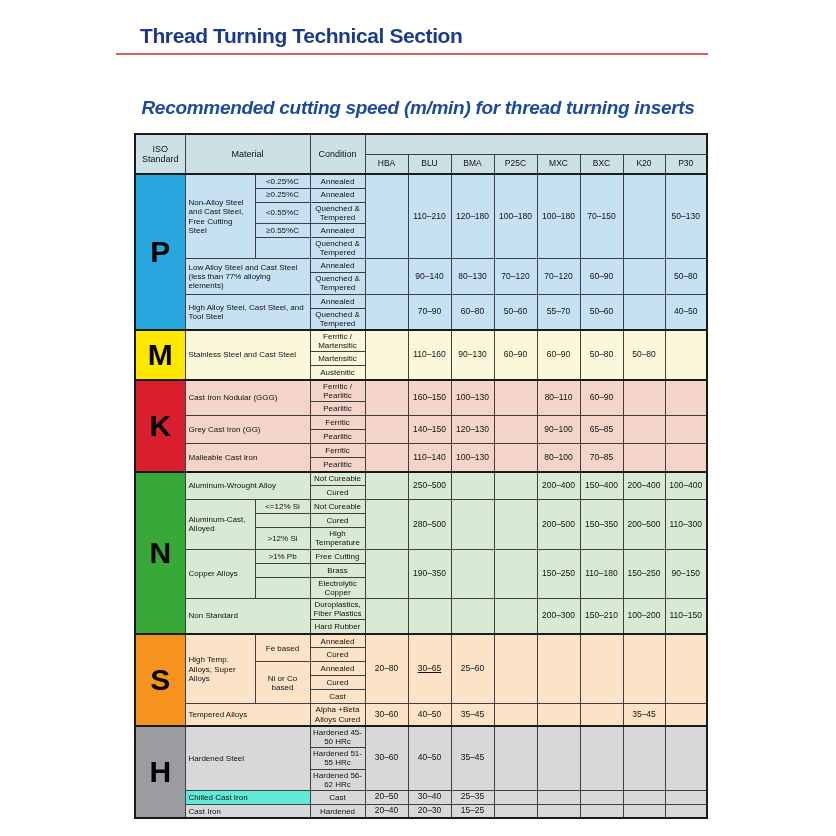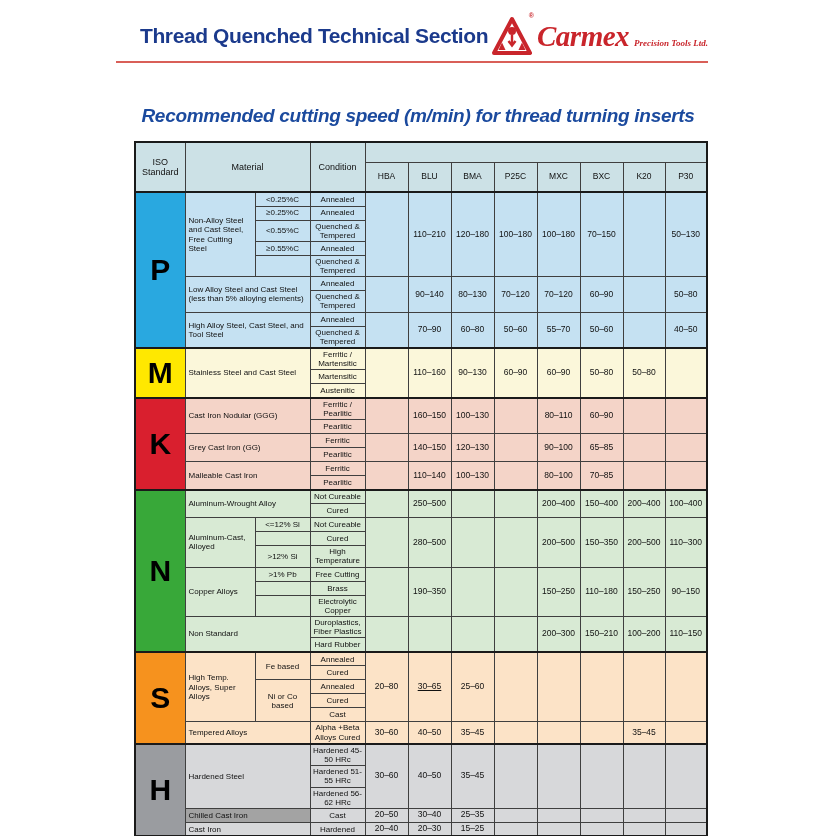--- a/index.html
+++ b/index.html
@@ -14,51 +14,35 @@
   .logo-name{font-family:"Liberation Serif",serif;font-style:italic;font-weight:bold;font-size:29px;color:#C9252B;letter-spacing:-0.5px;}
   .logo-sub{font-family:"Liberation Serif",serif;font-style:italic;font-weight:bold;font-size:9px;color:#C9252B;}
   .red-rule{height:2px;background:#D95F58;margin:5px 128px 0 116px;}
 
   .doc-title{font-size:19px;font-weight:bold;font-style:italic;color:#1B4A9E;text-align:center;margin:42px 120px 0 120px;letter-spacing:-0.3px;}
 
   .tbl-wrap{margin:14px 0 0 134px;}
   table{border-collapse:collapse;table-layout:fixed;border:2px solid #1a1a1a;}
   th,td{border:1px solid #3f3f3f;box-sizing:border-box;text-align:center;vertical-align:middle;padding:1px 2px;font-size:8px;line-height:1.15;color:#111;overflow:hidden;}
   thead th{background:#CCE1E6;font-weight:normal;font-size:9px;}
-  th.grade{font-size:8.5px;height:30px;}
+  th.grade{font-size:8.5px;height:20px;}
   th.strip{height:20px;}
   td{height:14px;}
   td.letter{font-size:30px;font-weight:bold;padding:0;color:#000;}
   td.mat{text-align:left;padding-left:3px;font-size:8px;}
   td.qual{font-size:8px;}
   td.cond{font-size:8px;}
   td.val{font-size:8.5px;}
   tr.sec-start td{border-top:2px solid #1a1a1a;}
 </style>
 </head>
 <body>
 
 <div class="top">
-  <h1 class="page-title" style="color: rgb(27, 58, 140);">Thread Quenched Technical Section</h1>
-  <div class="logo">
-    <span class="logo-mark">
-      <svg width="40" height="40" viewBox="0 0 40 40">
-        <path d="M20 3 L38 37 L2 37 Z" fill="none" stroke="#C9252B" stroke-width="4" stroke-linejoin="round"></path>
-        <circle cx="20" cy="15" r="4" fill="#C9252B"></circle>
-        <path d="M20 19 L20 28 M16.5 25 L20 29.5 L23.5 25" fill="none" stroke="#C9252B" stroke-width="2.4"></path>
-        <path d="M6.5 34 L13.5 34 L10 26.5 Z" fill="#C9252B"></path>
-        <path d="M26.5 34 L33.5 34 L30 26.5 Z" fill="#C9252B"></path>
-      </svg>
-      <span class="logo-reg">®</span>
-    </span>
-    <span class="logo-texts">
-      <span class="logo-name">Carmex</span>
-      <span class="logo-sub">Precision Tools Ltd.</span>
-    </span>
-  </div>
+  <h1 class="page-title" style="color: rgb(27, 58, 140);">Thread Turning Technical Section</h1>
 </div>
 <div class="red-rule" style="background: rgb(217, 95, 88);"></div>
 
 <h2 class="doc-title" style="color: rgb(27, 74, 158);">Recommended cutting speed (m/min) for thread turning inserts</h2>
 
 <div class="tbl-wrap">
   <table id="speed-table">
       <colgroup>
         <col style="width: 50px;">
         <col style="width: 70px;">
@@ -116,21 +100,21 @@
         </tr>
         <tr>
           <td class="qual" rowspan="1" style="background: rgb(197, 225, 242);">≥0.55%C</td>
           <td class="cond" style="background: rgb(197, 225, 242);">Annealed</td>
         </tr>
         <tr>
           <td class="qual" rowspan="1" style="background: rgb(197, 225, 242);"></td>
           <td class="cond" style="background: rgb(197, 225, 242);">Quenched &amp; Tempered</td>
         </tr>
         <tr>
-          <td class="mat" rowspan="2" colspan="2" style="background: rgb(197, 225, 242);">Low Alloy Steel and Cast Steel (less than 5% alloying elements)</td>
+          <td class="mat" rowspan="2" colspan="2" style="background: rgb(197, 225, 242);">Low Alloy Steel and Cast Steel (less than 77% alloying elements)</td>
           <td class="cond" style="background: rgb(197, 225, 242);">Annealed</td>
           <td class="val" rowspan="2" style="background: rgb(197, 225, 242);"></td>
           <td class="val" rowspan="2" style="background: rgb(197, 225, 242);">90–140</td>
           <td class="val" rowspan="2" style="background: rgb(197, 225, 242);">80–130</td>
           <td class="val" rowspan="2" style="background: rgb(197, 225, 242);">70–120</td>
           <td class="val" rowspan="2" style="background: rgb(197, 225, 242);">70–120</td>
           <td class="val" rowspan="2" style="background: rgb(197, 225, 242);">60–90</td>
           <td class="val" rowspan="2" style="background: rgb(197, 225, 242);"></td>
           <td class="val" rowspan="2" style="background: rgb(197, 225, 242);">50–80</td>
         </tr>
@@ -342,21 +326,21 @@
           <td class="val" rowspan="3" style="background: rgb(215, 216, 218);"></td>
           <td class="val" rowspan="3" style="background: rgb(215, 216, 218);"></td>
         </tr>
         <tr>
           <td class="cond" style="background: rgb(215, 216, 218);">Hardened 51-55 HRc</td>
         </tr>
         <tr>
           <td class="cond" style="background: rgb(215, 216, 218);">Hardened 56-62 HRc</td>
         </tr>
         <tr>
-          <td class="mat" rowspan="1" colspan="2" style="background: #a3a3a3;">Chilled Cast Iron</td>
+          <td class="mat" rowspan="1" colspan="2" style="background: #5eead4;">Chilled Cast Iron</td>
           <td class="cond" style="background: rgb(215, 216, 218);">Cast</td>
           <td class="val" rowspan="1" style="background: rgb(215, 216, 218);">20–50</td>
           <td class="val" rowspan="1" style="background: rgb(215, 216, 218);">30–40</td>
           <td class="val" rowspan="1" style="background: rgb(215, 216, 218);">25–35</td>
           <td class="val" rowspan="1" style="background: rgb(215, 216, 218);"></td>
           <td class="val" rowspan="1" style="background: rgb(215, 216, 218);"></td>
           <td class="val" rowspan="1" style="background: rgb(215, 216, 218);"></td>
           <td class="val" rowspan="1" style="background: rgb(215, 216, 218);"></td>
           <td class="val" rowspan="1" style="background: rgb(215, 216, 218);"></td>
         </tr>

